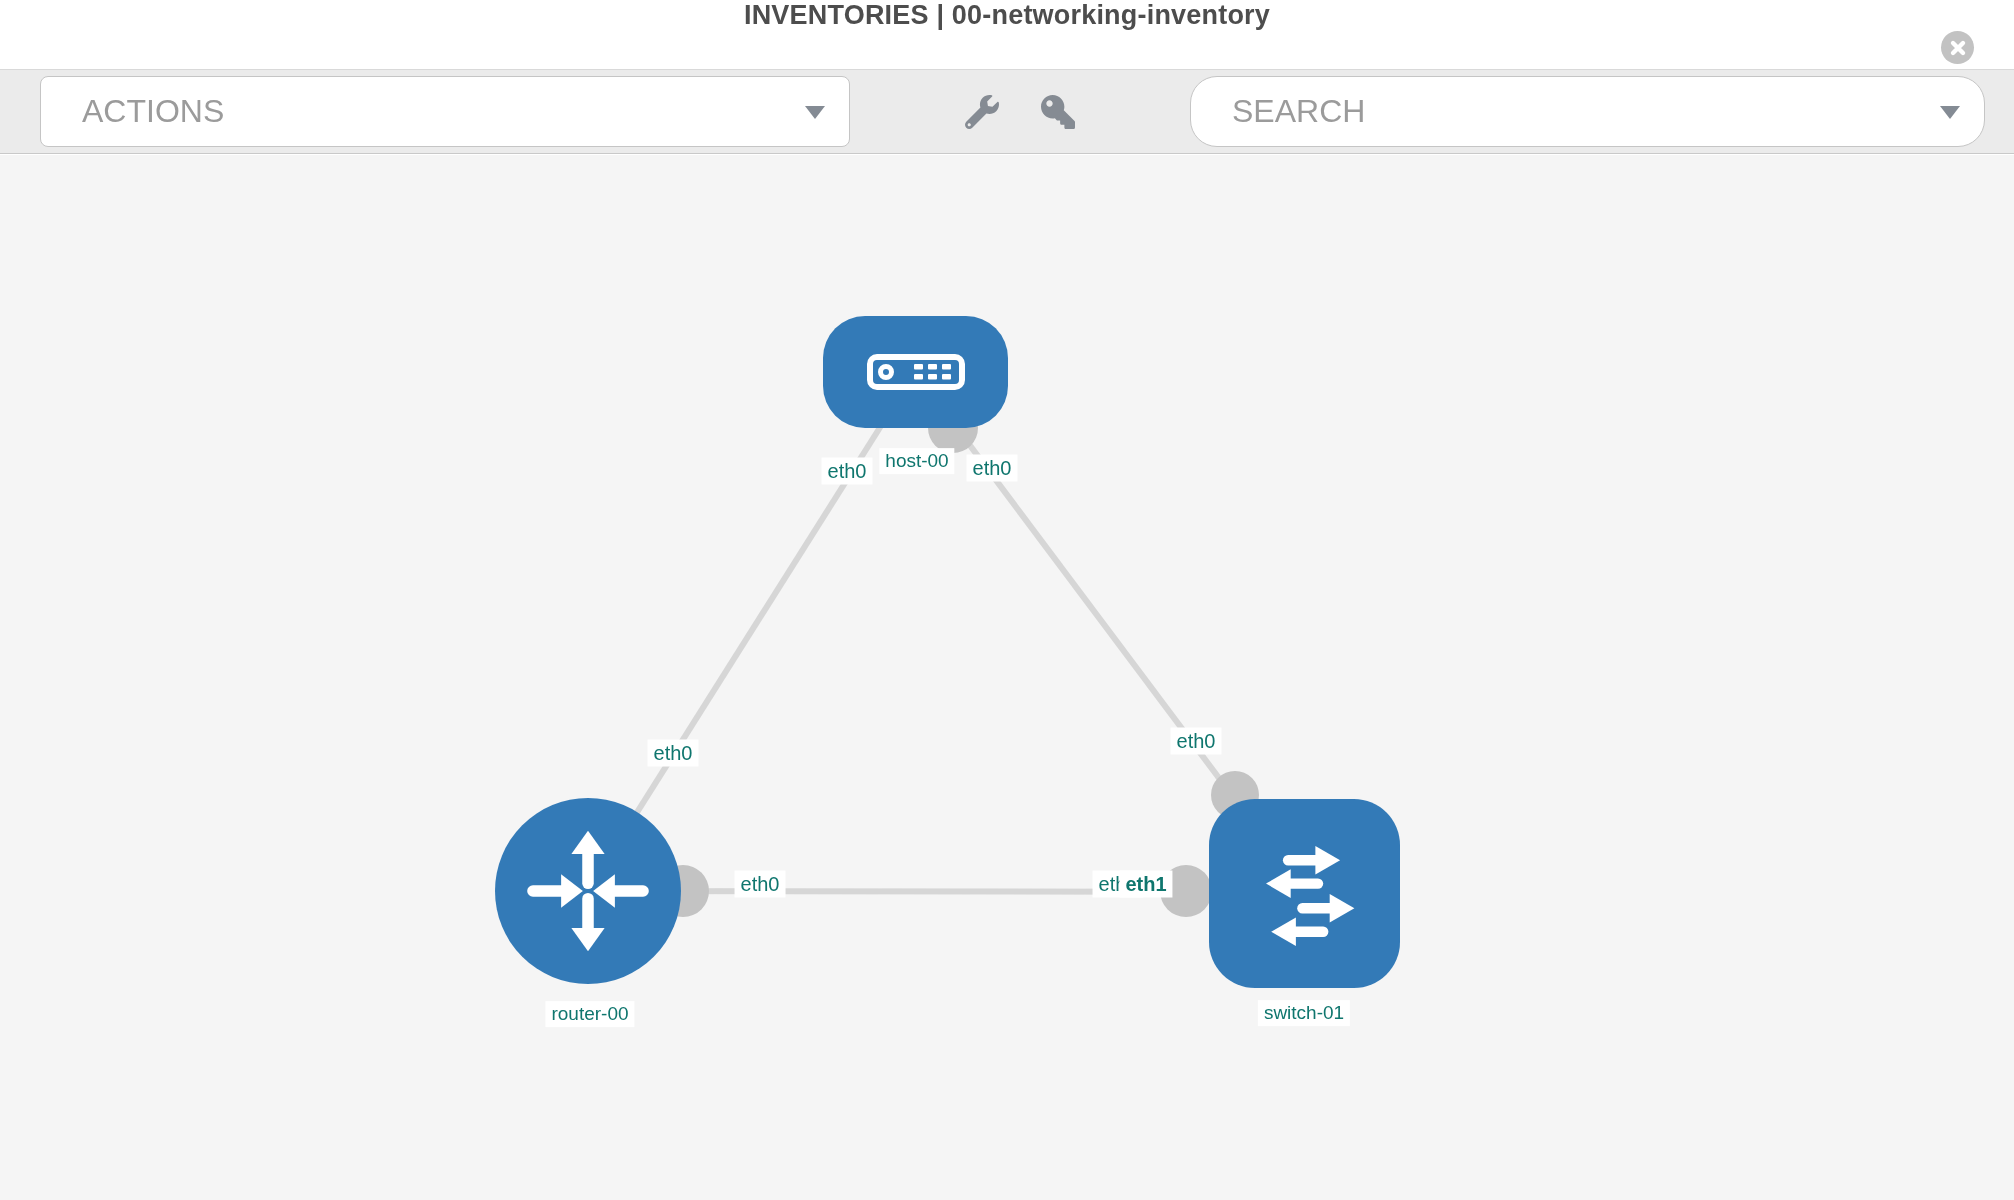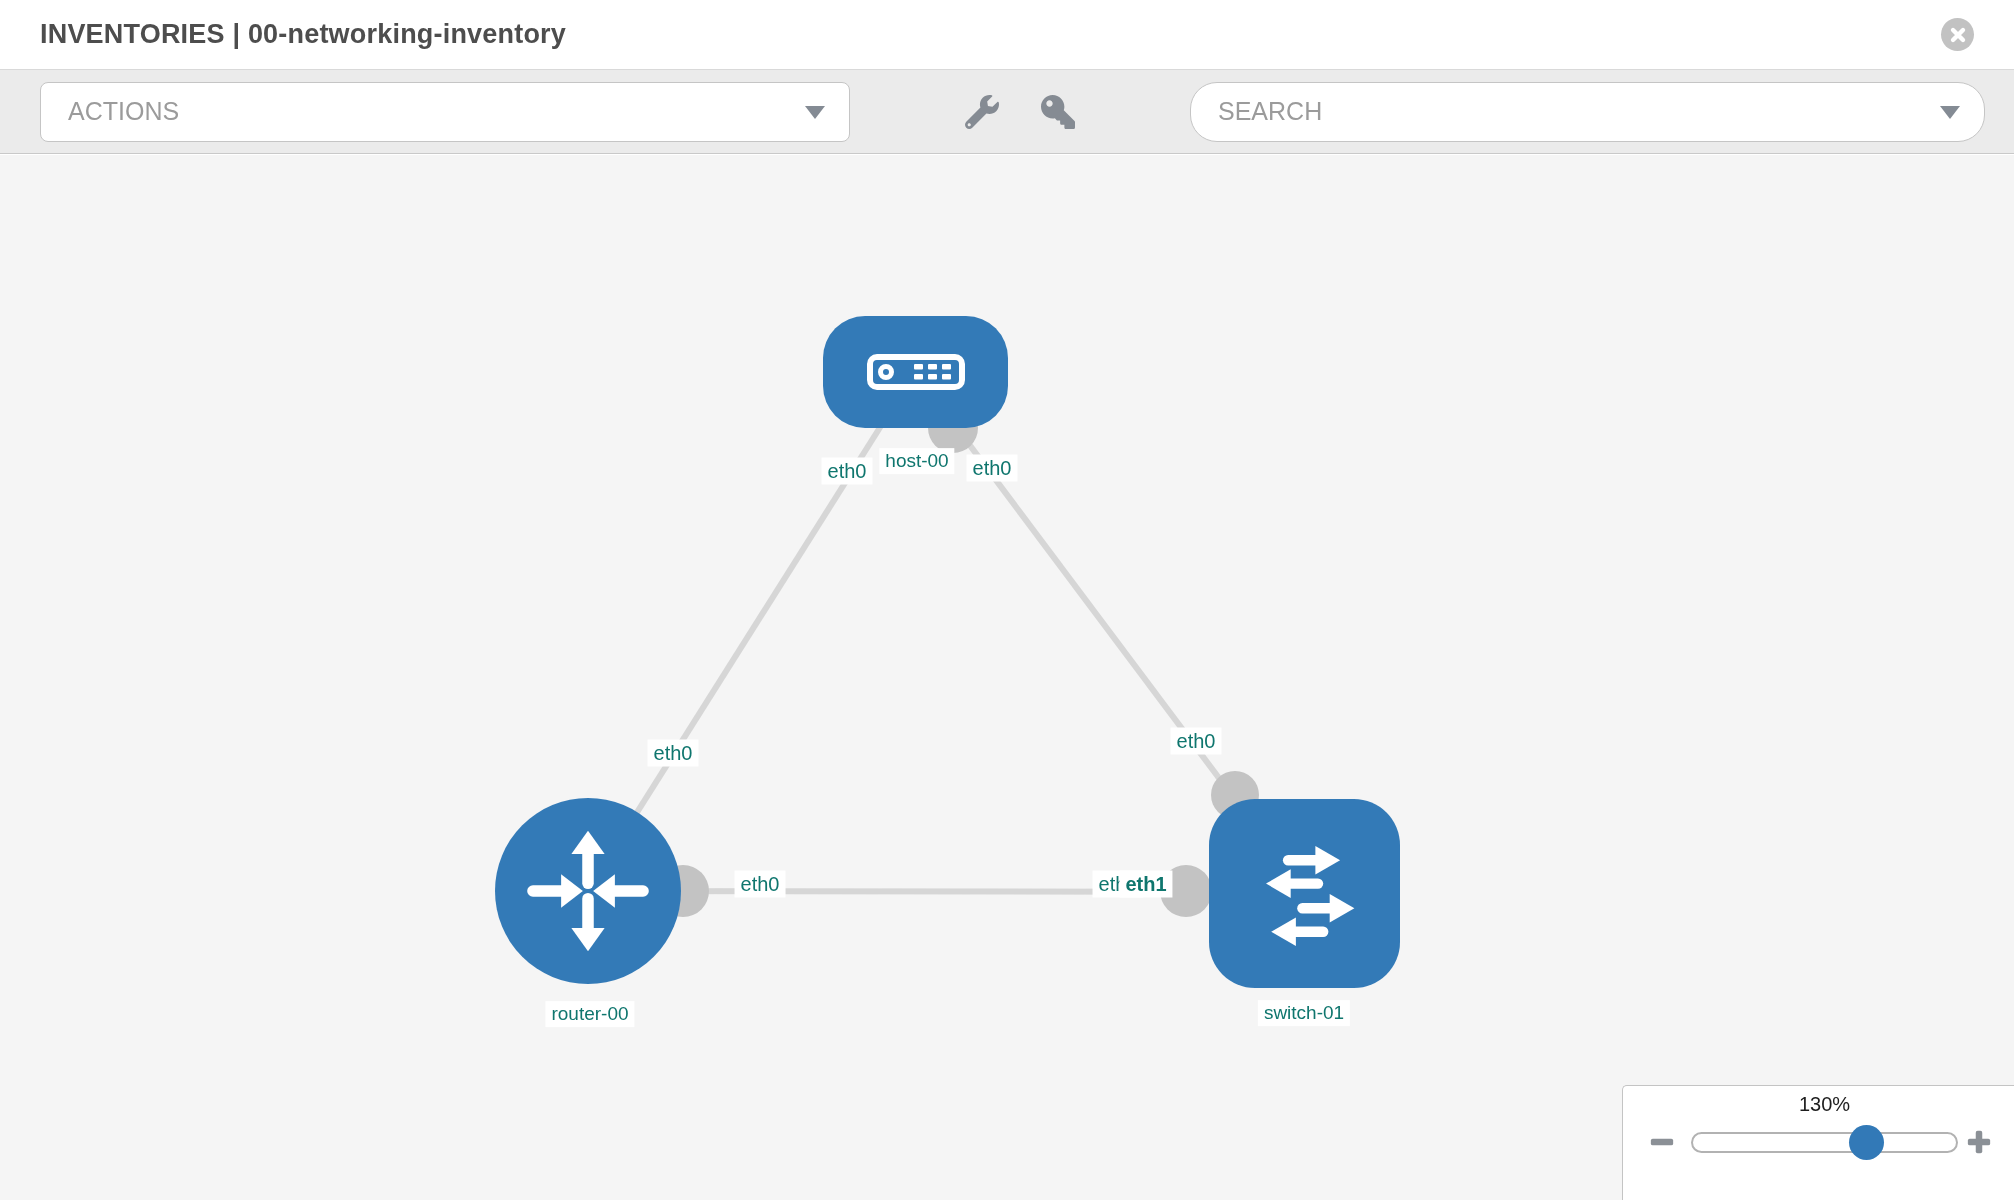--- a/index.html
+++ b/index.html
@@ -3,33 +3,33 @@
 <meta charset="utf-8">
 <style>
   html,body{margin:0;padding:0;}
   body{width:2014px;height:1200px;overflow:hidden;background:#fff;
        font-family:"Liberation Sans",sans-serif;position:relative;}
   .page{position:absolute;inset:0;}
 
   
   .header{position:absolute;top:0;left:0;right:0;height:70px;background:#fff;
           border-bottom:1px solid #d9d9d9;display:flex;align-items:center;
-          padding:0 40px;box-sizing:border-box;}
+          padding:0 40px;box-sizing:border-box;flex-direction:column;}
   .title{font-size:27px;font-weight:bold;color:#4d4d4d;letter-spacing:.2px;}
   .close-btn{margin-left:auto;width:33px;height:33px;border-radius:50%;
              background:#c2c2c2;display:flex;align-items:center;justify-content:center;
              cursor:pointer;}
 
   
   .toolbar{position:absolute;top:70px;left:0;right:0;height:84px;background:#ebebeb;
            border-bottom:1px solid #c9c9c9;display:flex;align-items:center;
            padding:0 29px 0 40px;box-sizing:border-box;}
-  .select{height:60px;background:#fff;border:1px solid #c5c5c5;border-radius:8px;
-          display:flex;align-items:center;padding:0 46px 0 27px;box-sizing:border-box;
-          color:#9b9b9b;font-size:25px;cursor:pointer;position:relative;}
+  .select{height:71px;background:#fff;border:1px solid #c5c5c5;border-radius:8px;
+          display:flex;align-items:center;padding:0 46px 0 41px;box-sizing:border-box;
+          color:#9b9b9b;font-size:32px;cursor:pointer;position:relative;}
   .select .caret{position:absolute;right:24px;top:50%;margin-top:-6px;width:0;height:0;
           border-left:10px solid transparent;border-right:10px solid transparent;
           border-top:13px solid #848b94;}
   .sel-actions{width:810px;}
   .sel-search{width:795px;border-radius:27px;}
   .tool-icons{margin:0 auto;display:flex;align-items:center;gap:42px;}
   .tool-icon{width:34px;height:34px;cursor:pointer;display:block;}
   .tool-icon svg{width:100%;height:100%;fill:#858b93;}
 
   
@@ -162,32 +162,15 @@
     <div class="chip node-label" style="left:1304px;top:858px;">switch-01</div>
 
     <div class="chip iface-label" style="left:847px;top:316px;">eth0</div>
     <div class="chip iface-label" style="left:992px;top:313px;">eth0</div>
     <div class="chip iface-label" style="left:673px;top:598px;">eth0</div>
     <div class="chip iface-label" style="left:1196px;top:586px;">eth0</div>
     <div class="chip iface-label" style="left:760px;top:729px;">eth0</div>
     <div class="chip iface-label" style="left:1118px;top:729px;">eth0</div>
     <div class="chip iface-label" style="left:1146px;top:729px;font-weight:bold;">eth1</div>
 
-    <div class="zoom-panel">
-      <div class="zoom-level">130%</div>
-      <span class="zoom-btn zoom-out">
-        <svg viewBox="0 0 28 28">
-          <rect x="2" y="10.5" width="24" height="7" rx="2"></rect>
-        </svg>
-      </span>
-      <div class="track">
-        <div class="thumb"></div>
-      </div>
-      <span class="zoom-btn zoom-in">
-        <svg viewBox="0 0 28 28">
-          <rect x="2" y="10.5" width="24" height="7" rx="2"></rect>
-          <rect x="10.5" y="2" width="7" height="24" rx="2"></rect>
-        </svg>
-      </span>
-    </div>
 
   </div>
 </div>
 
 </body></html>

